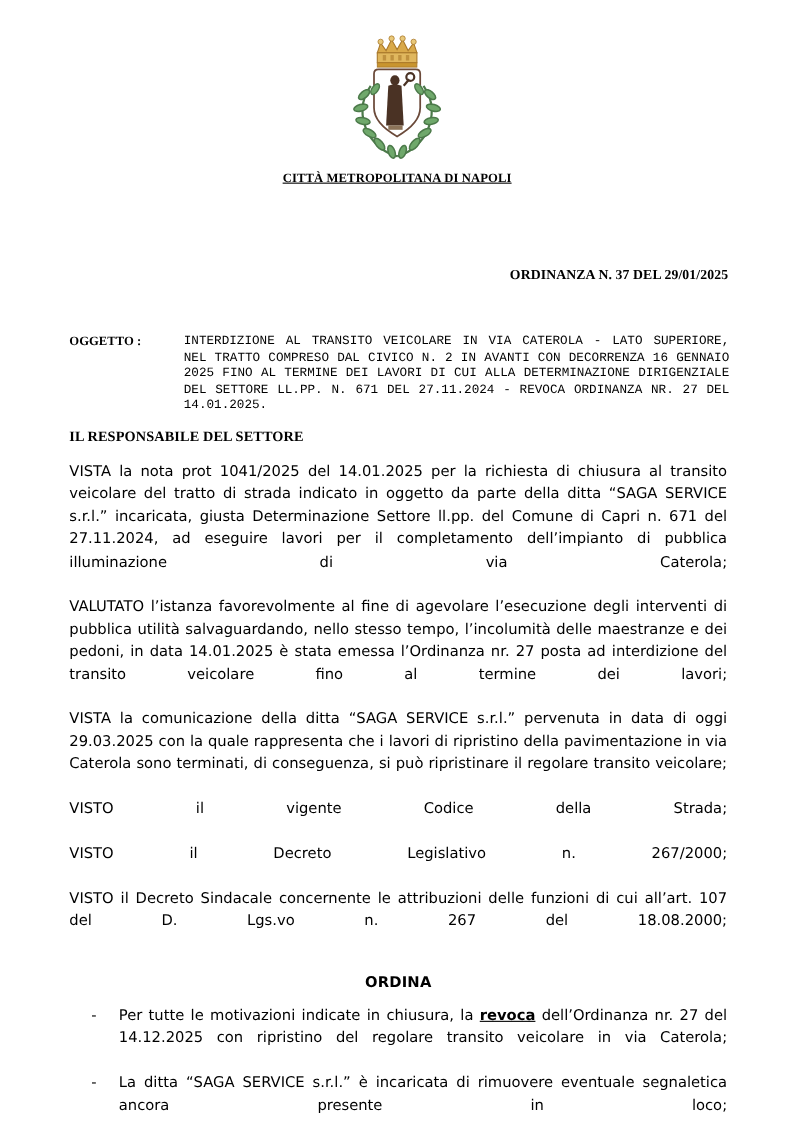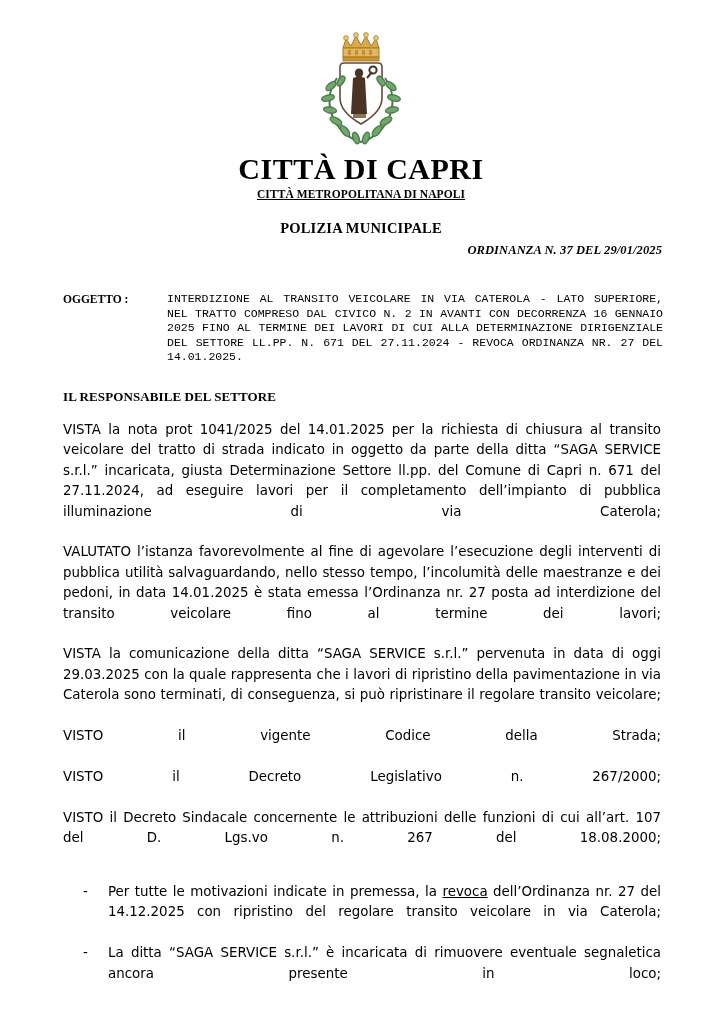--- a/index.html
+++ b/index.html
@@ -71,27 +71,26 @@
   .ordinanza-line {
     position: absolute;
     top: 243px;
     left: 0;
     width: 662px;
     text-align: right;
     font-family: "Liberation Serif", serif;
     font-weight: bold;
     font-size: 12.5px;
     letter-spacing: 0.1px;
-    font-style: italic;
   }
 
   
   .oggetto-row {
     position: absolute;
-    top: 292px;
+    top: 304px;
     left: 63px;
     width: 600px;
     display: flex;
     align-items: flex-start;
   }
   .oggetto-label {
     font-family: "Liberation Serif", serif;
     font-weight: bold;
     font-size: 11.5px;
     white-space: nowrap;
@@ -152,21 +151,21 @@
     line-height: 20.4px;
     text-align: justify;
     text-justify: inter-word;
   }
   .bullet-item .dash {
     position: absolute;
     left: 20px;
     top: 0;
   }
   .u-bold {
-    font-weight: normal;
+    font-weight: bold;
     text-decoration: underline;
   }
   
   .para::after, .bullet-item::after {
     content: "";
     display: inline-block;
     width: 100%;
   }
 </style>
 </head>
@@ -218,23 +217,21 @@
           <ellipse cx="71" cy="95" rx="6.5" ry="3" transform="rotate(-30 71 95)"></ellipse>
           <ellipse cx="62" cy="105" rx="6.5" ry="3" transform="rotate(-50 62 105)"></ellipse>
           <ellipse cx="51" cy="112" rx="6" ry="3" transform="rotate(-70 51 112)"></ellipse>
           <ellipse cx="66" cy="55" rx="5.5" ry="2.8" transform="rotate(55 66 55)"></ellipse>
         </g>
       </svg>
     </span>
   </div>
 
   <div class="header-block">
-    <div class="city-title">CITTÀ DI CAPRI</div>
     <div class="metro-title">CITTÀ METROPOLITANA DI NAPOLI</div>
-    <div class="polizia-title">POLIZIA MUNICIPALE</div>
   </div>
 
   <div class="ordinanza-line">ORDINANZA N.  37 DEL 29/01/2025</div>
 
   <div class="oggetto-row">
     <div class="oggetto-label">OGGETTO :</div>
     <div class="oggetto-text">INTERDIZIONE AL TRANSITO VEICOLARE IN VIA CATEROLA - LATO SUPERIORE, NEL TRATTO COMPRESO DAL CIVICO N. 2 IN AVANTI CON DECORRENZA 16 GENNAIO 2025 FINO AL TERMINE DEI LAVORI DI CUI ALLA DETERMINAZIONE DIRIGENZIALE DEL SETTORE LL.PP. N. 671 DEL 27.11.2024 - REVOCA ORDINANZA NR. 27 DEL 14.01.2025.</div>
   </div>
 
   <div class="content">
@@ -243,23 +240,24 @@
 
     <div class="para-group">
       <p class="para">VISTA la nota prot 1041/2025 del 14.01.2025 per la richiesta di chiusura al transito veicolare del tratto di strada indicato in oggetto da parte della ditta “SAGA SERVICE s.r.l.” incaricata, giusta Determinazione Settore ll.pp. del Comune di Capri n. 671 del 27.11.2024, ad eseguire lavori per il completamento dell’impianto di pubblica illuminazione di via Caterola;</p>
       <p class="para">VALUTATO l’istanza favorevolmente al fine di agevolare l’esecuzione degli interventi di pubblica utilità salvaguardando, nello stesso tempo, l’incolumità delle maestranze e dei pedoni, in data 14.01.2025 è stata emessa l’Ordinanza nr. 27 posta ad interdizione del transito veicolare fino al termine dei lavori;</p>
       <p class="para">VISTA la comunicazione della ditta “SAGA SERVICE s.r.l.” pervenuta in data di oggi 29.03.2025 con la quale rappresenta che i lavori di ripristino della pavimentazione in via Caterola sono terminati, di conseguenza, si può ripristinare il regolare transito veicolare;</p>
       <p class="para">VISTO il vigente Codice della Strada;</p>
       <p class="para">VISTO il Decreto Legislativo n. 267/2000;</p>
       <p class="para">VISTO il Decreto Sindacale concernente le attribuzioni delle funzioni di cui all’art. 107 del D. Lgs.vo n. 267 del 18.08.2000;</p>
     </div>
 
+    <div class="section-heading">ORDINA</div>
     <ul class="bullet-list">
       <li class="bullet-item">
-        <span class="dash">-</span><span>Per tutte le motivazioni indicate in premessa, la </span><span class="u-bold">revoca</span><span> dell’Ordinanza nr. 27 del 14.12.2025 con ripristino del regolare transito veicolare in via Caterola;</span>
+        <span class="dash">-</span><span>Per tutte le motivazioni indicate in chiusura, la </span><span class="u-bold">revoca</span><span> dell’Ordinanza nr. 27 del 14.12.2025 con ripristino del regolare transito veicolare in via Caterola;</span>
       </li>
       <li class="bullet-item">
         <span class="dash">-</span><span>La ditta “SAGA SERVICE s.r.l.” è incaricata di rimuovere eventuale segnaletica ancora presente in loco;</span>
       </li>
     </ul>
 
   </div>
 </div>
 
 </body></html>

